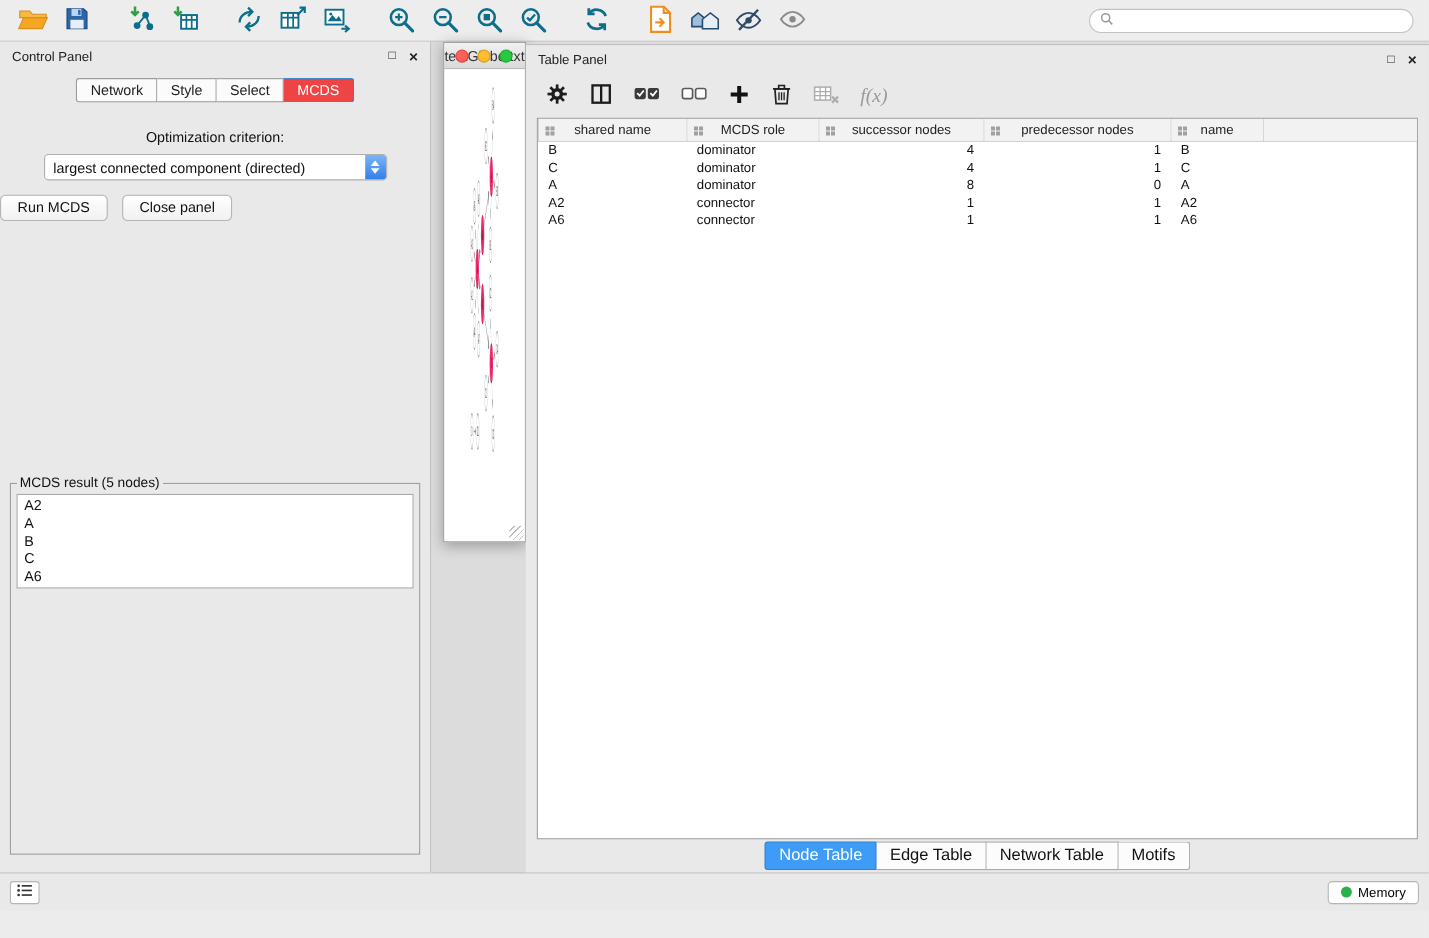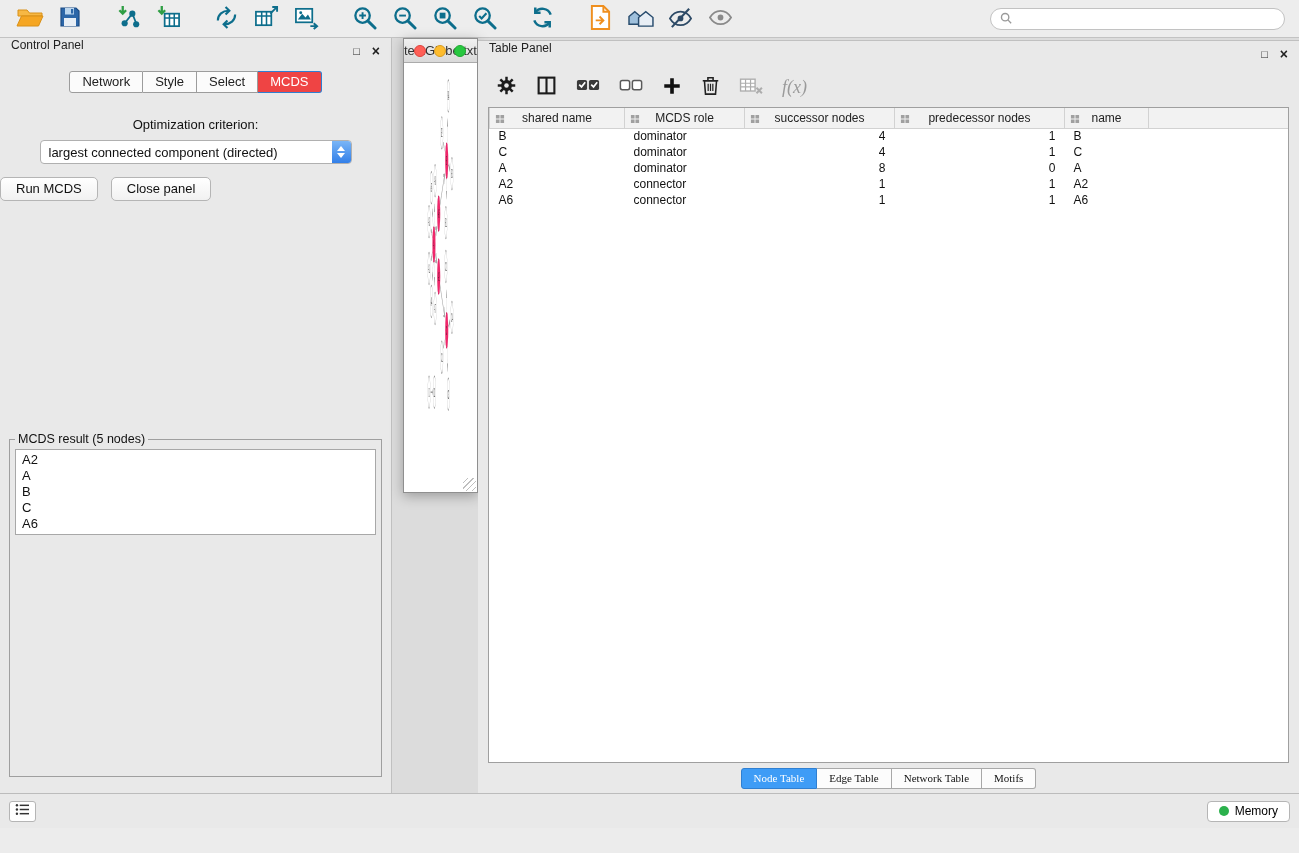--- a/index.html
+++ b/index.html
@@ -38,21 +38,21 @@
   }
   .searchbox input { border:none; outline:none; flex:1; font-size:12px; margin-left:6px; background:transparent;
     font-family:"Liberation Sans", sans-serif; }
 
   
   .main { display:flex; height:755px; background:#dcdcdc; }
 
   
   .control-panel { width:392px; background:#e9e9e9; border-right:1px solid #c0c0c0;
     display:flex; flex-direction:column; }
-  .panel-header { height:26px; display:flex; padding:0 11px; font-size:12px; color:#222; flex:none; }
+  .panel-header { height:26px; display:flex; align-items:center; padding:0 11px; font-size:12px; color:#222; flex:none; }
   .panel-header .ph-title { flex:1; }
   .ph-btn { margin-left:12px; font-size:11px; color:#222; line-height:1; background:none; border:none; padding:0; }
   .ph-btn.close { font-size:14px; font-weight:bold; }
 
   .cp-tabs { display:flex; justify-content:center; margin-top:7px; flex:none; }
   .cp-tab { font-size:13px; padding:2px 12px 3px; background:#fbfbfb; border:1px solid #9c9c9c; border-left:none; color:#222; }
   .cp-tab:first-child { border-left:1px solid #9c9c9c; border-radius:3px 0 0 3px; }
   .cp-tab:last-child { border-radius:0 3px 3px 0; }
   .cp-tab.active { background:#ef4444; border-color:#2f7fd1; color:#fff; }
 
@@ -99,21 +99,21 @@
   .table-box { flex:1; margin:0 10px; background:#fff; border:1px solid #9f9f9f; overflow:hidden; min-height:0; }
   table.node-table { border-collapse:collapse; width:100%; table-layout:fixed; font-size:12px; }
   .node-table thead th { background:#f2f2f2; border:1px solid #d2d2d2; border-top:none; height:20px;
     font-weight:normal; position:relative; padding:0 4px; color:#222; }
   .node-table thead th.fill { border-right:none; }
   .col-icon { position:absolute; left:5px; top:5px; }
   .col-label { display:block; text-align:center; font-size:12px; }
   .node-table tbody td { height:16px; padding:0 9px; white-space:nowrap; overflow:hidden; }
   .node-table tbody td.num { text-align:right; }
   .tp-tabs { height:30px; display:flex; justify-content:center; align-items:center; flex:none; }
-  .bt-tab { font-size:11px; padding:3px 12px 4px; background:#fcfcfc; border:1px solid #a8a8a8; border-left:none;font-family:Liberation Serif, serif; }
+  .bt-tab { font-size:15px; padding:3px 12px 4px; background:#fcfcfc; border:1px solid #a8a8a8; border-left:none; }
   .bt-tab:first-child { border-left:1px solid #a8a8a8; border-radius:3px 0 0 3px; }
   .bt-tab:last-child { border-radius:0 3px 3px 0; }
   .bt-tab.active { background:#3e9cf6; color:#fff; border-color:#2f7fd1; }
 
   
   .statusbar { height:35px; background:#e9e9e9; border-top:1px solid #bcbcbc;
     display:flex; align-items:center; padding:0 9px; }
   .sb-left-btn { width:27px; height:21px; background:#fff; border:1px solid #b5b5b5; border-radius:3px;
     display:flex; align-items:center; justify-content:center; }
   .sb-spacer { flex:1; }

